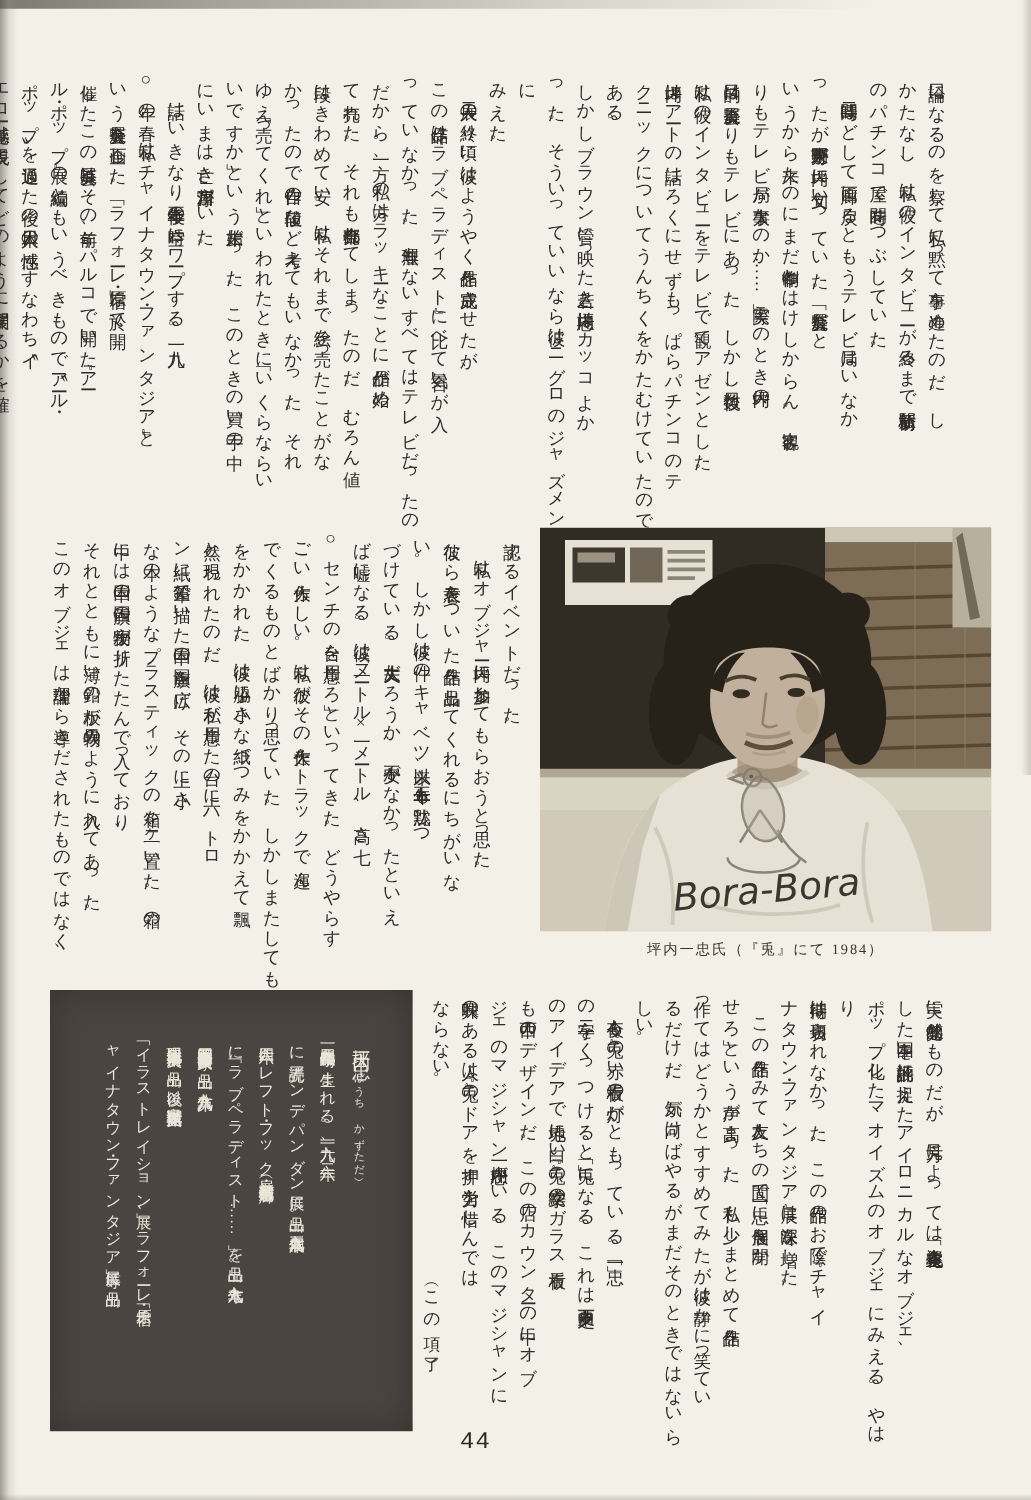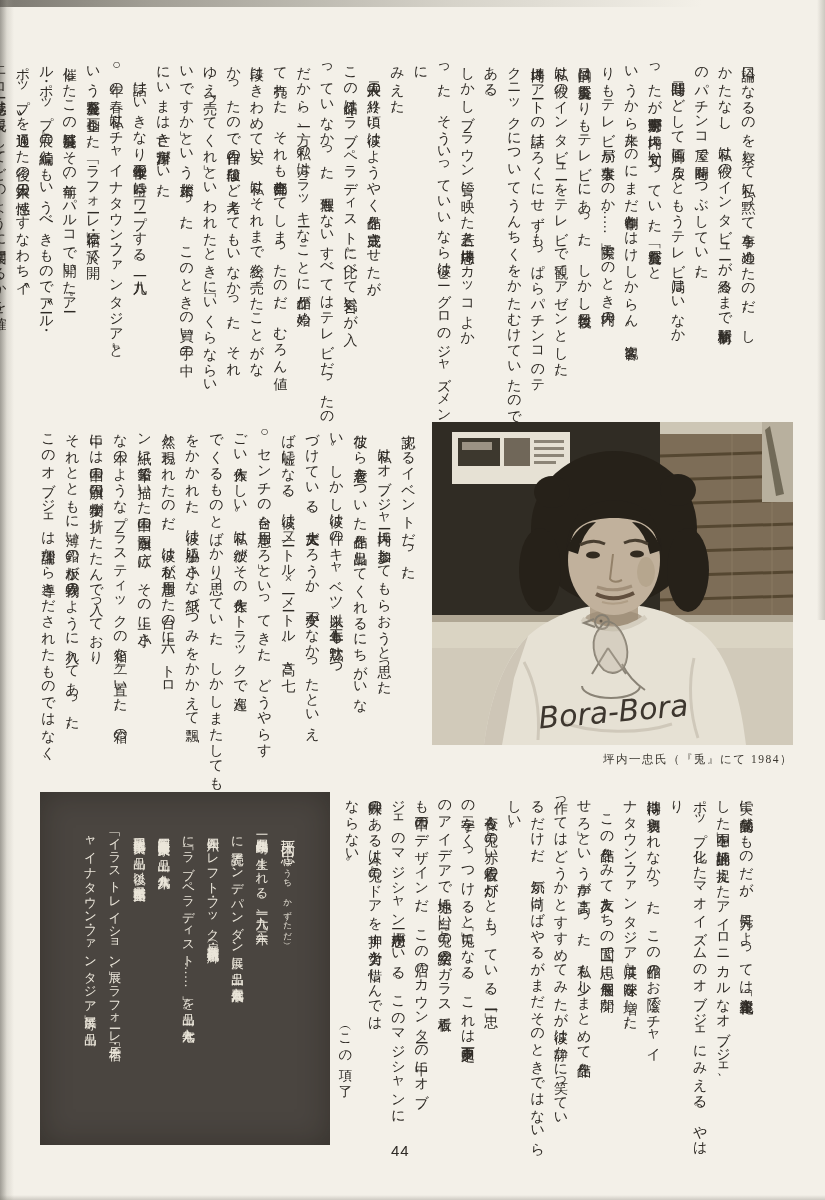--- a/index.html
+++ b/index.html
@@ -42,40 +42,40 @@
     position:absolute;top:1022px;left:336px;
     writing-mode:vertical-rl;text-orientation:mixed;
     font-size:13.5px;letter-spacing:2px;color:#2e2a25;
   }
 
   
   .photo-fig{position:absolute;top:422px;left:432px;width:361px;margin:0;}
   .photo-frame{width:361px;height:323px;overflow:hidden;background:#ccc5b6;}
   .photo-frame svg{display:block;}
   .photo-caption{
-    margin-top:7px;text-align:right;font-size:11.5px;letter-spacing:1.5px;color:#3a362f;
+    margin-top:7px;text-align:center;font-size:11.5px;letter-spacing:1.5px;color:#3a362f;
   }
 
   
   .bio-box{position:absolute;top:792px;left:40px;width:290px;height:353px;
     background:#4a4540;box-shadow:inset 0 0 30px rgba(20,16,12,.35);}
   .bio-inner{
     position:absolute;top:36px;right:28px;height:300px;width:238px;
     writing-mode:vertical-rl;text-orientation:mixed;
     color:#ebe6da;font-size:12.5px;letter-spacing:.6px;
   }
   .bio-inner p{margin:0;line-height:24.5px;}
   .bio-header{line-height:28px !important;}
   .bio-name{font-size:14.5px;letter-spacing:3px;}
   .bio-furigana{font-size:8.5px;letter-spacing:1px;margin-block-start:6px;}
 
   .page-number{
-    position:absolute;top:1142px;left:391px;
-    font-size:15px;letter-spacing:1px;color:#2e2a25;
-    font-family:Liberation Sans, sans-serif;
+    position:absolute;top:1142px;left:368px;
+    font-size:19px;letter-spacing:1px;color:#2e2a25;
+    font-family:Liberation Mono, monospace;
   }
 </style>
 </head>
 <body>
 
 <div class="edge-top"></div>
 <div class="edge-left"></div>
 <div class="edge-right"></div>
 <div class="edge-bottom"></div>
 

